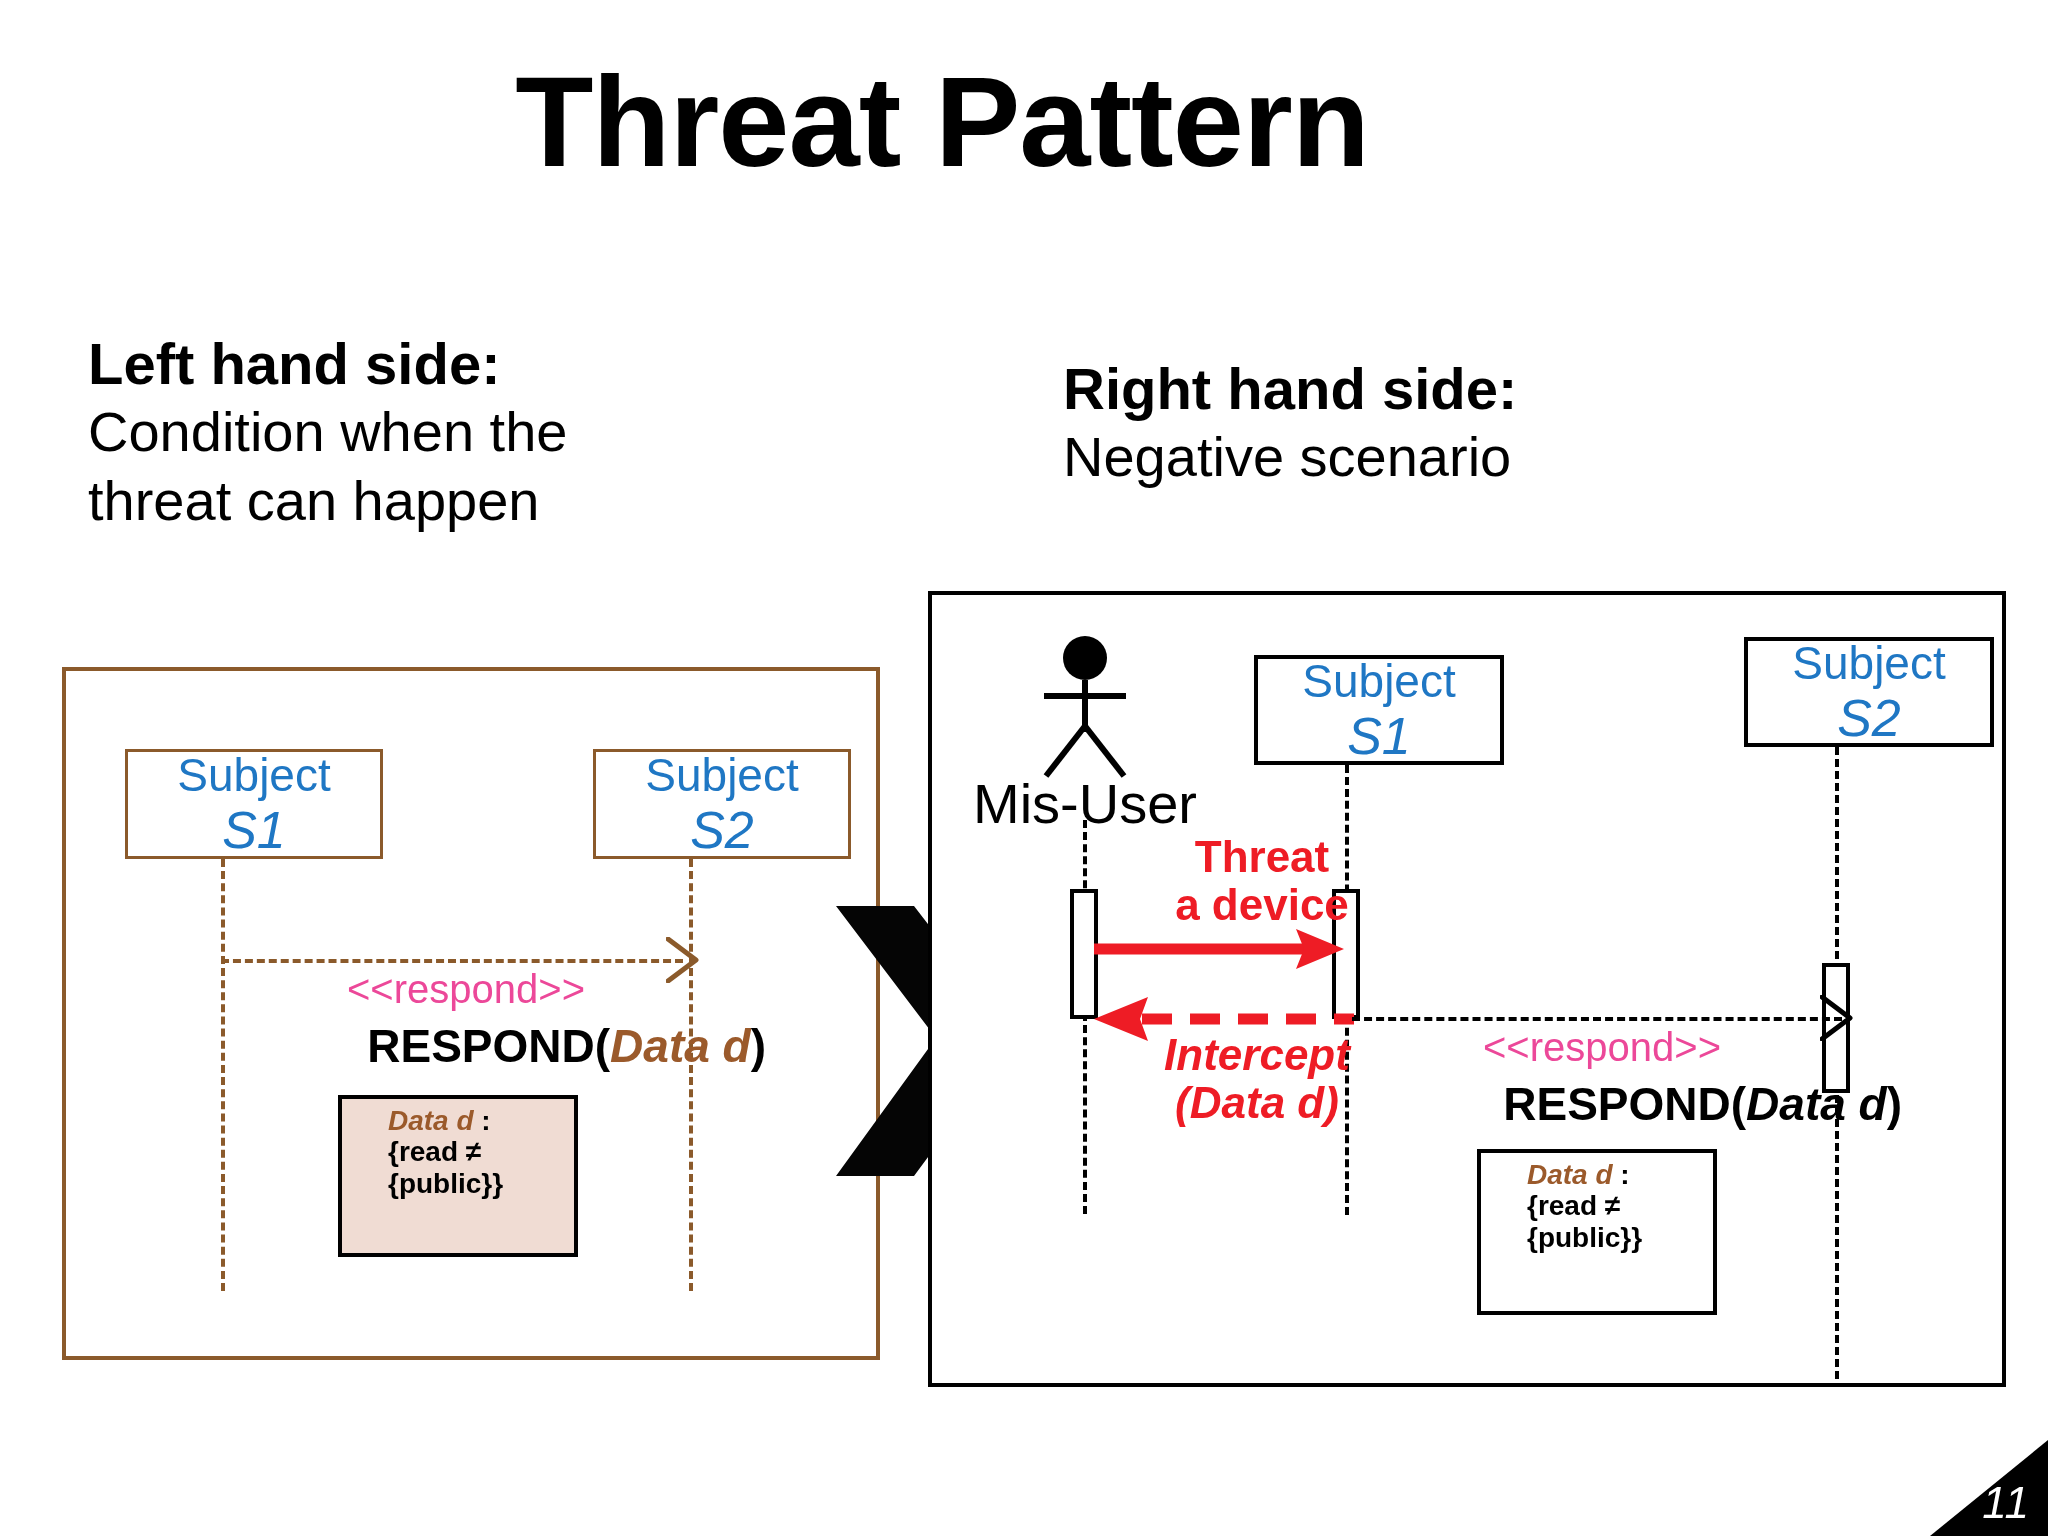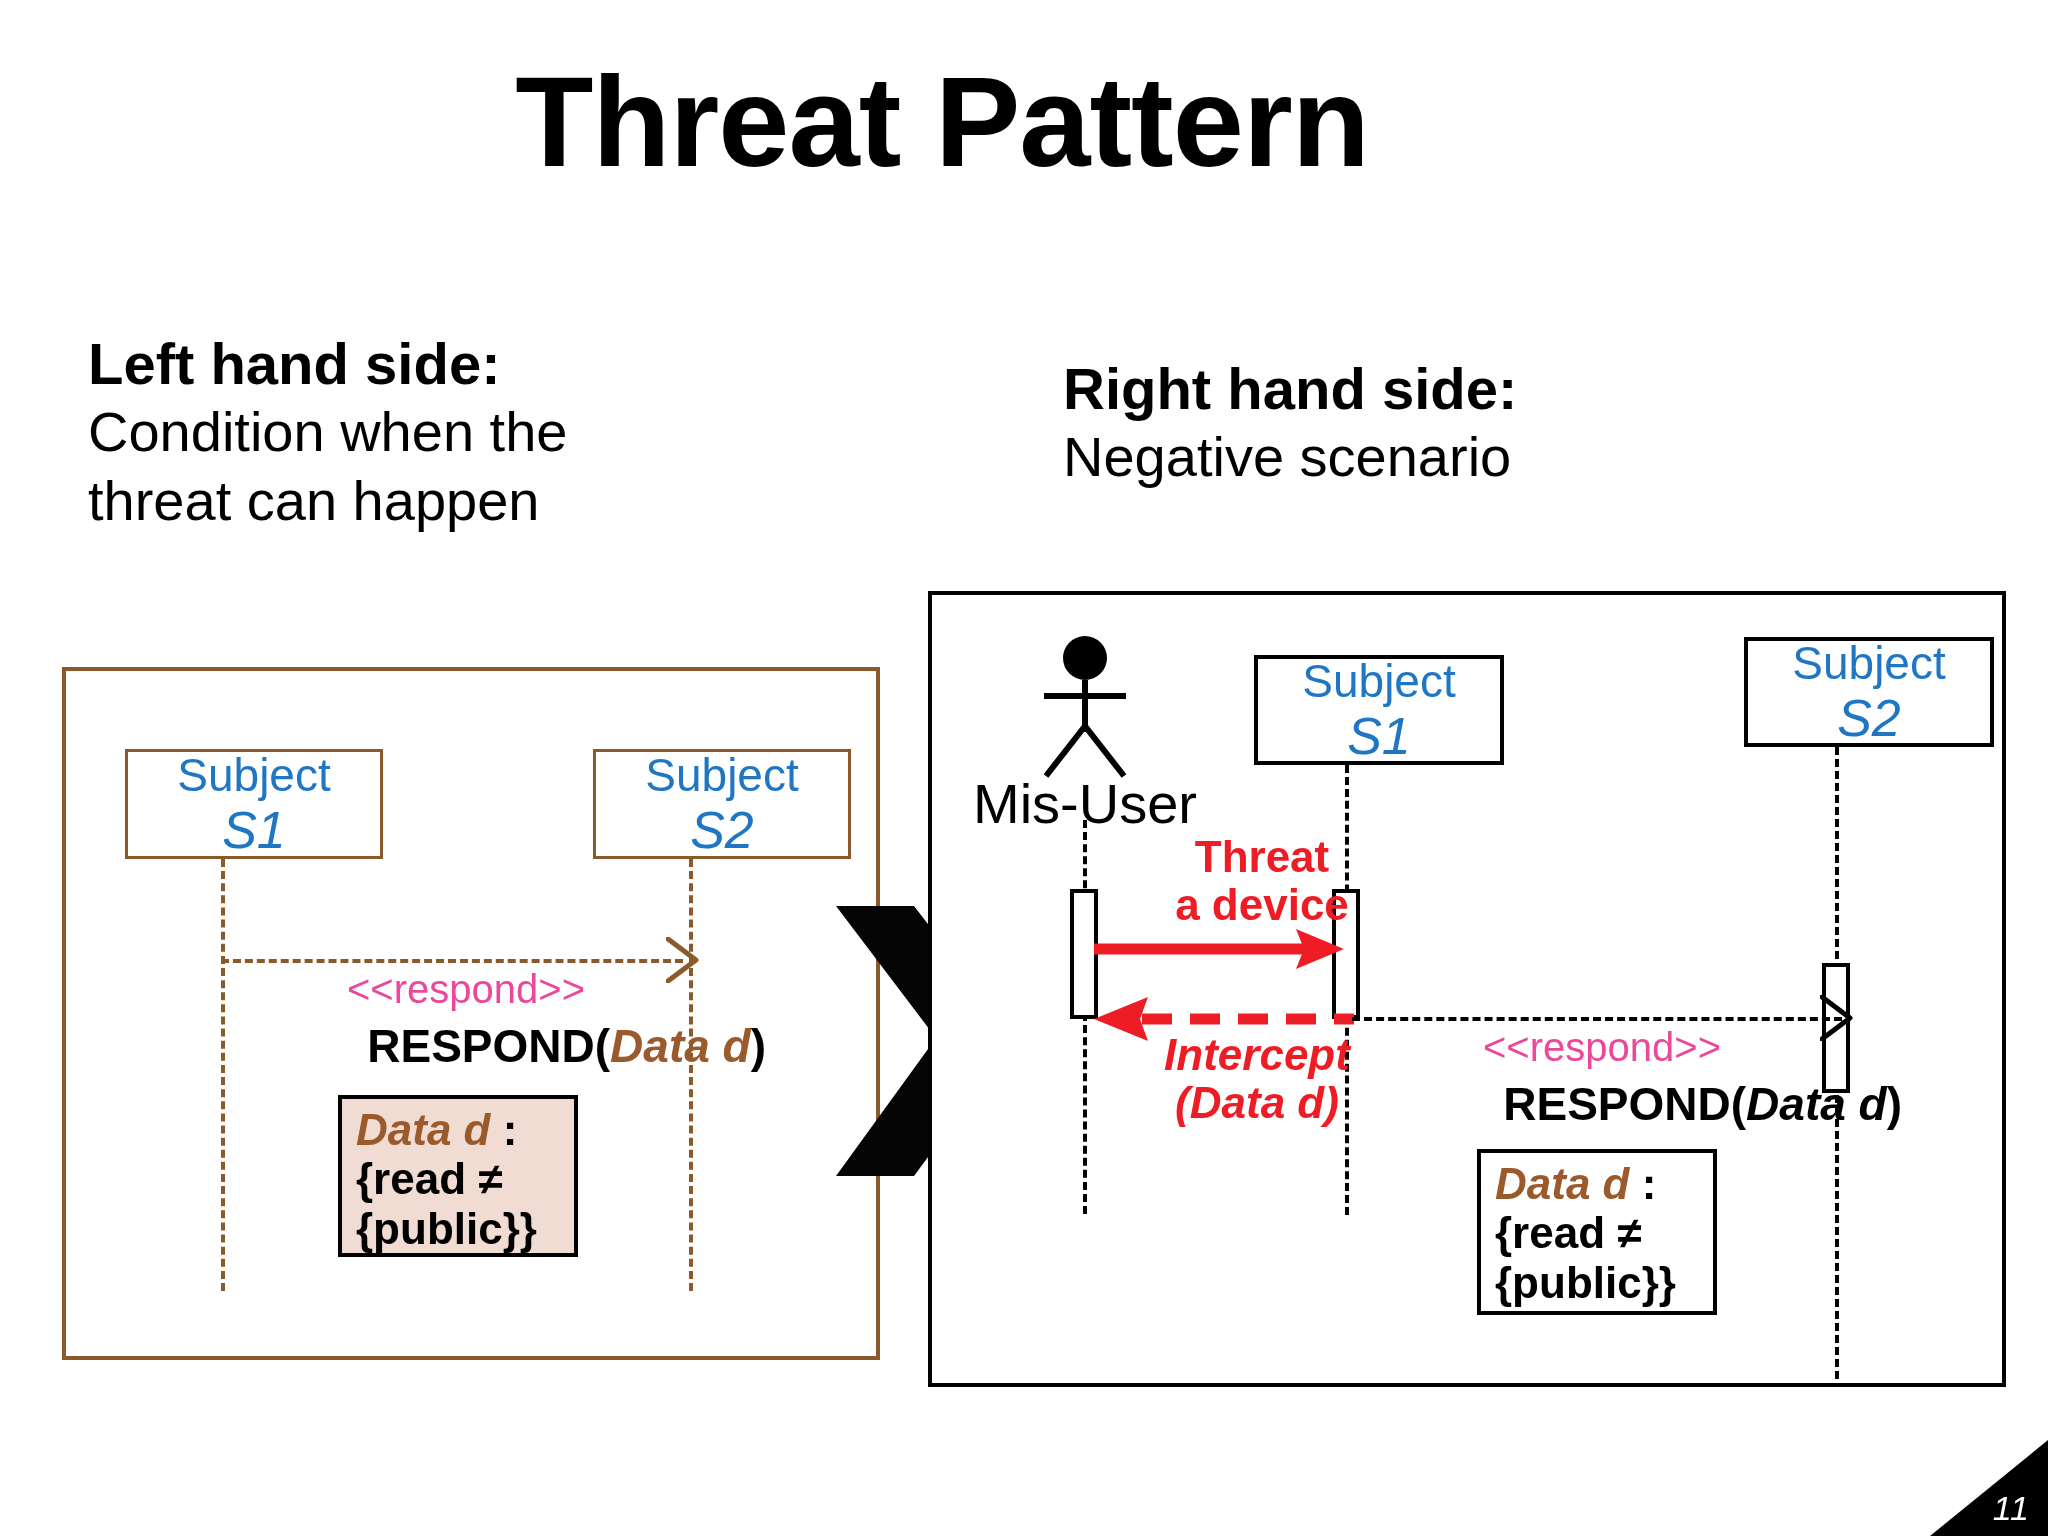--- a/index.html
+++ b/index.html
@@ -59,38 +59,38 @@
   
   .stereo{font-size:40px;color:#ec4899;text-align:center;white-space:nowrap;}
   .msglabel{font-size:46px;font-weight:bold;color:#000;text-align:right;white-space:nowrap;}
   .msglabel i{font-style:italic;}
 
   
   .note{
     box-sizing:border-box;border:4px solid #000;
     padding:6px 14px 10px 14px;line-height:1.12;
   }
-  .note .nl{font-size:44px;font-weight:bold;color:#000;white-space:nowrap;}
+  .note .nl{font-size:28px;font-weight:bold;color:#000;white-space:nowrap;margin-left:32px;}
   .note .nl .dt{color:#9B5A2B;font-style:italic;}
   #left-note{background:#F0DCD3;}
   #right-note{background:#FFFFFF;}
 
   
   .activation{box-sizing:border-box;border:4px solid #000;background:#fff;}
 
   
   .red-lbl{color:#EE1C25;font-weight:bold;text-align:center;line-height:1.1;white-space:nowrap;}
 
   
   #chevron{left:836px;top:888px;width:180px;height:300px;}
 
   
   #corner{right:0;bottom:0;width:118px;height:96px;}
   #page-number{
-    right:18px;bottom:8px;color:#fff;font-size:34px;font-style:italic;
+    right:18px;bottom:8px;color:#fff;font-size:44px;font-style:italic;
     letter-spacing:1px;
   }
 </style>
 </head>
 <body>
 
 <div class="abs" id="slide-title">Threat Pattern</div>
 
 <div class="abs" id="lhs-block">
   <div class="sec-head">Left hand side:</div>

